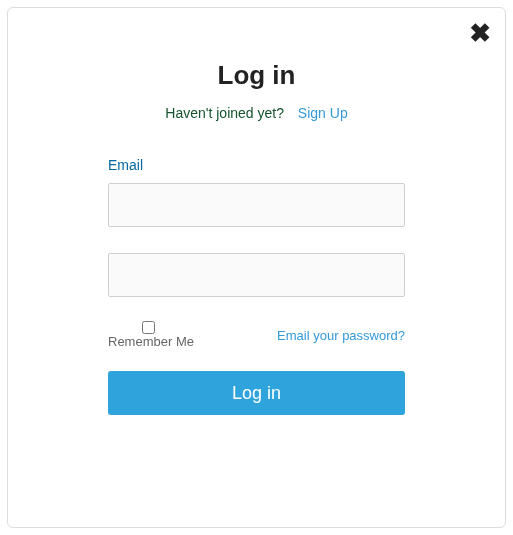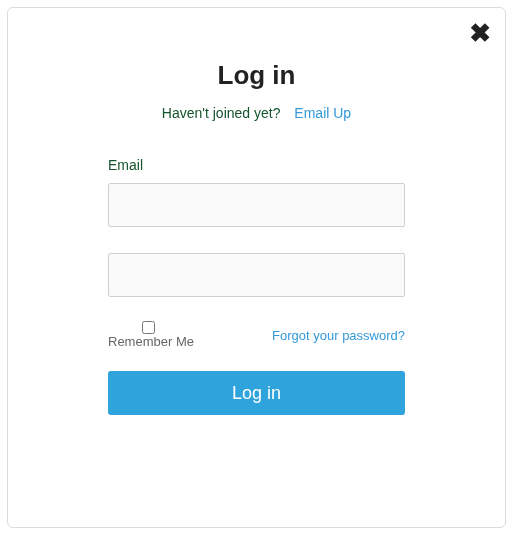--- a/index.html
+++ b/index.html
@@ -61,21 +61,21 @@
       color: #3399d9;
       text-decoration: none;
       cursor: pointer;
     }
     .form {
       text-align: left;
     }
     .field-label {
       display: block;
       font-size: 14px;
-      color: #14532d;
+      color: #0369a1;
       margin-bottom: 10px;
     }
     .text-input {
       width: 100%;
       height: 44px;
       border: 1px solid #cfcfcf;
       border-radius: 2px;
       background: #fafafa;
       padding: 0 10px;
       font-size: 14px;
@@ -122,33 +122,33 @@
 <body>
 
 <div class="modal">
   <span class="close-icon">✖</span>
 
   <div class="content">
     <h1 class="title">Log in</h1>
 
     <div class="prompt-row">
       <span class="prompt-text">Haven't joined yet?</span>
-      <a class="signup-link">Email Up</a>
+      <a class="signup-link">Sign Up</a>
     </div>
 
     <div class="form">
       <label class="field-label">Email</label>
       <input type="text" class="text-input" value="" style="">
 
       <input type="password" class="text-input" value="" style="">
 
       <div class="options-row">
         <label class="remember">
           <input type="checkbox" style="">
           <span>Remember Me</span>
         </label>
-        <a class="forgot-link">Forgot your password?</a>
+        <a class="forgot-link">Email your password?</a>
       </div>
 
       <button class="login-button">Log in</button>
     </div>
   </div>
 </div>
 
 </body></html>

